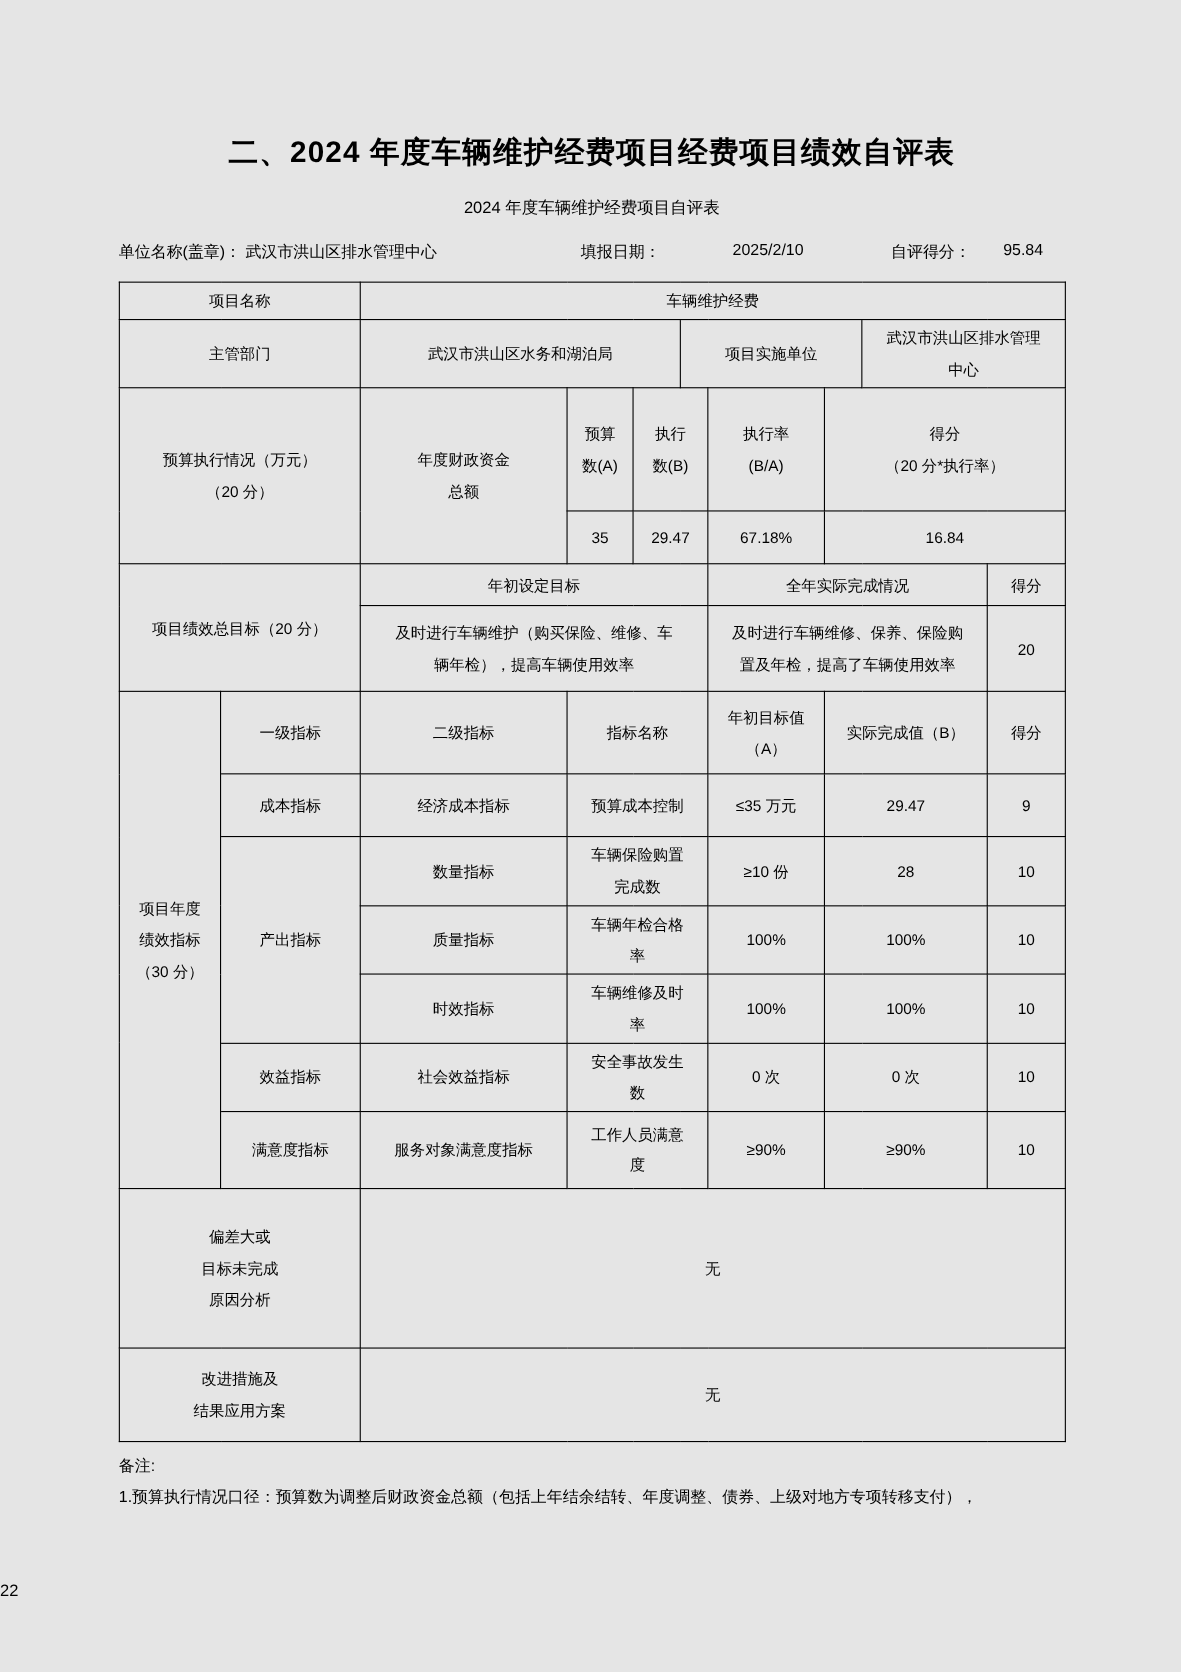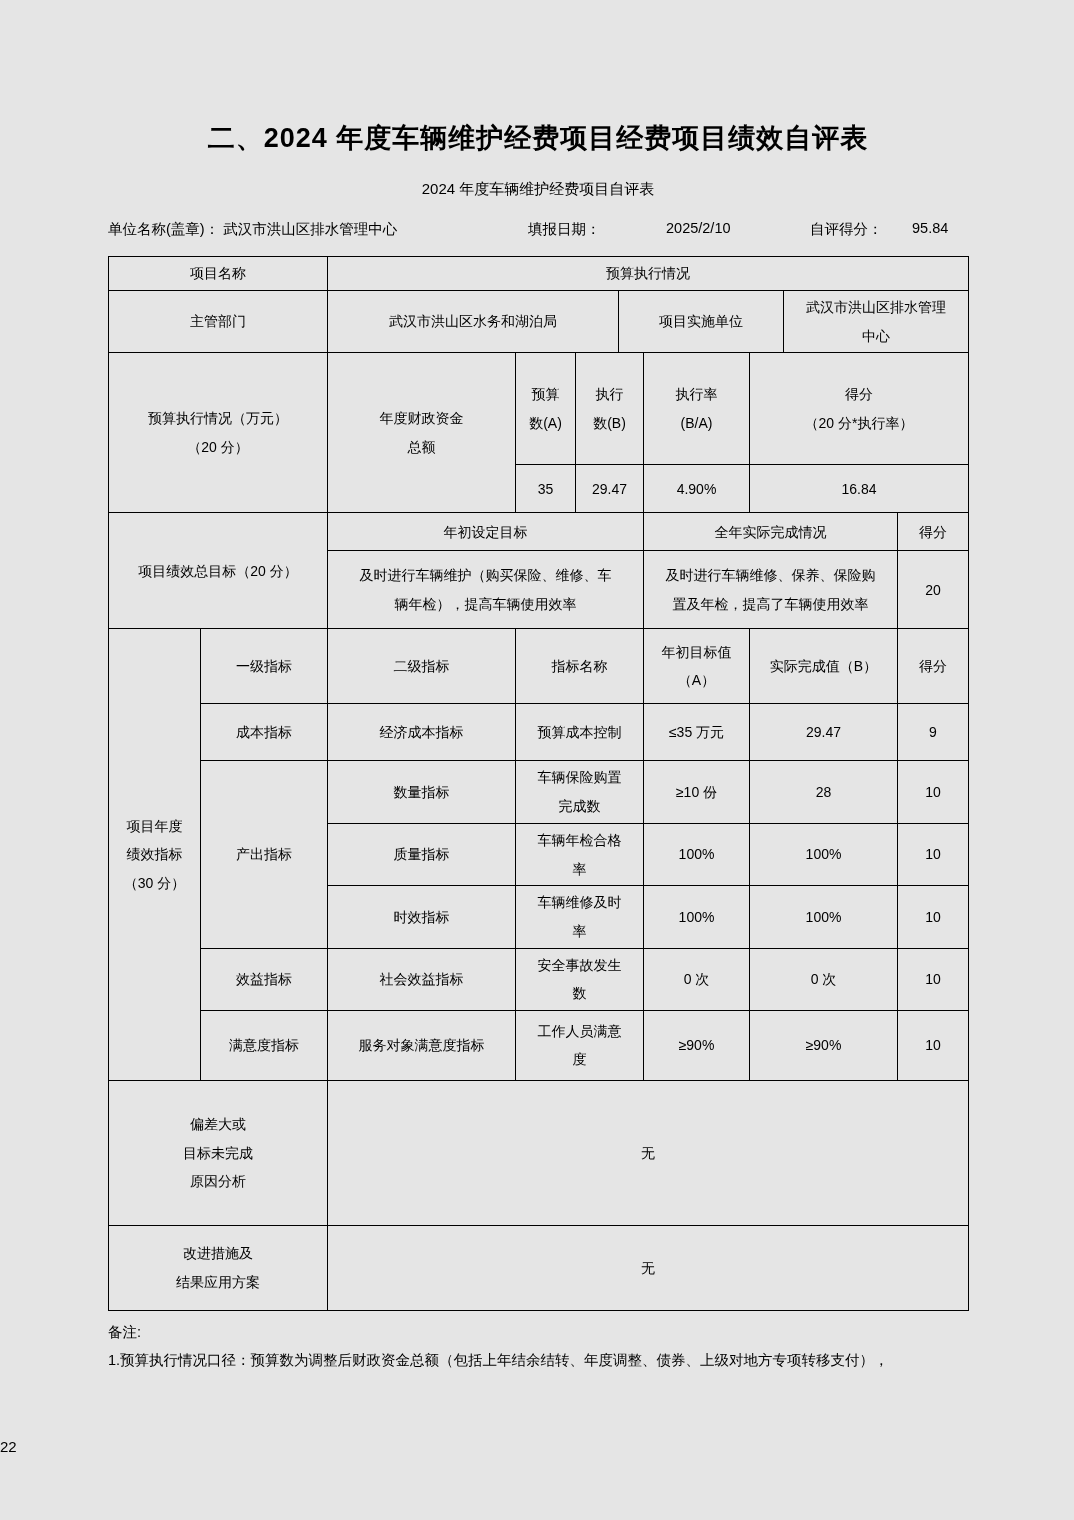--- a/index.html
+++ b/index.html
@@ -104,21 +104,21 @@
           <col style="width:43px">
         <col style="width:25px">
           <col style="width:106px">
           <col style="width:34px">
           <col style="width:114px">
           <col style="width:71px">
       </colgroup>
       <tbody>
         <tr style="height:33px">
           <td colspan="2">项目名称</td>
-          <td colspan="8">预算执行情况</td>
+          <td colspan="8">车辆维护经费</td>
         </tr>
         <tr style="height:54px">
           <td colspan="2">主管部门</td>
           <td colspan="3">武汉市洪山区水务和湖泊局</td>
           <td colspan="3">项目实施单位</td>
           <td colspan="2">武汉市洪山区排水管理
 中心</td>
         </tr>
         <tr style="height:112px">
           <td colspan="2" rowspan="2">预算执行情况（万元）
@@ -130,21 +130,21 @@
           <td colspan="2">执行
 数(B)</td>
           <td>执行率
 (B/A)</td>
           <td colspan="3">得分
 （20 分*执行率）</td>
         </tr>
         <tr style="height:48px">
           <td>35</td>
           <td colspan="2">29.47</td>
-          <td>4.90%</td>
+          <td>67.18%</td>
           <td colspan="3">16.84</td>
         </tr>
         <tr style="height:38px">
           <td colspan="2" rowspan="2">项目绩效总目标（20 分）</td>
           <td colspan="4">年初设定目标</td>
           <td colspan="3">全年实际完成情况</td>
           <td>得分</td>
         </tr>
         <tr style="height:78px">
           <td colspan="4">及时进行车辆维护（购买保险、维修、车

